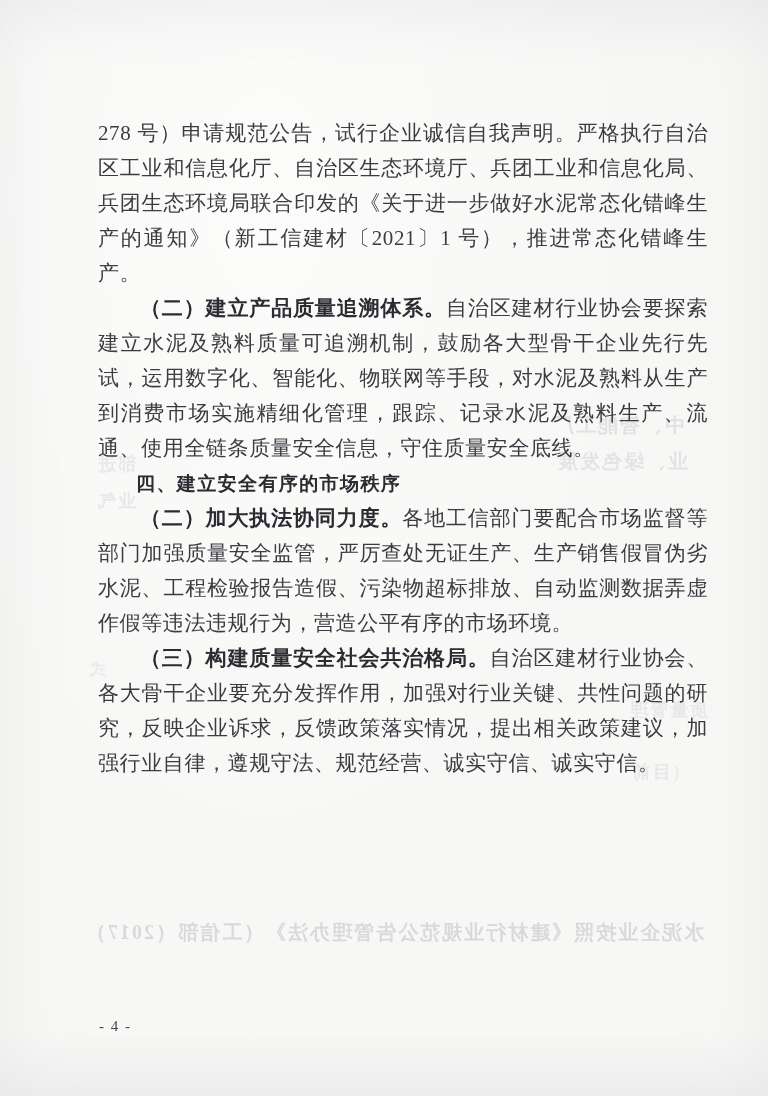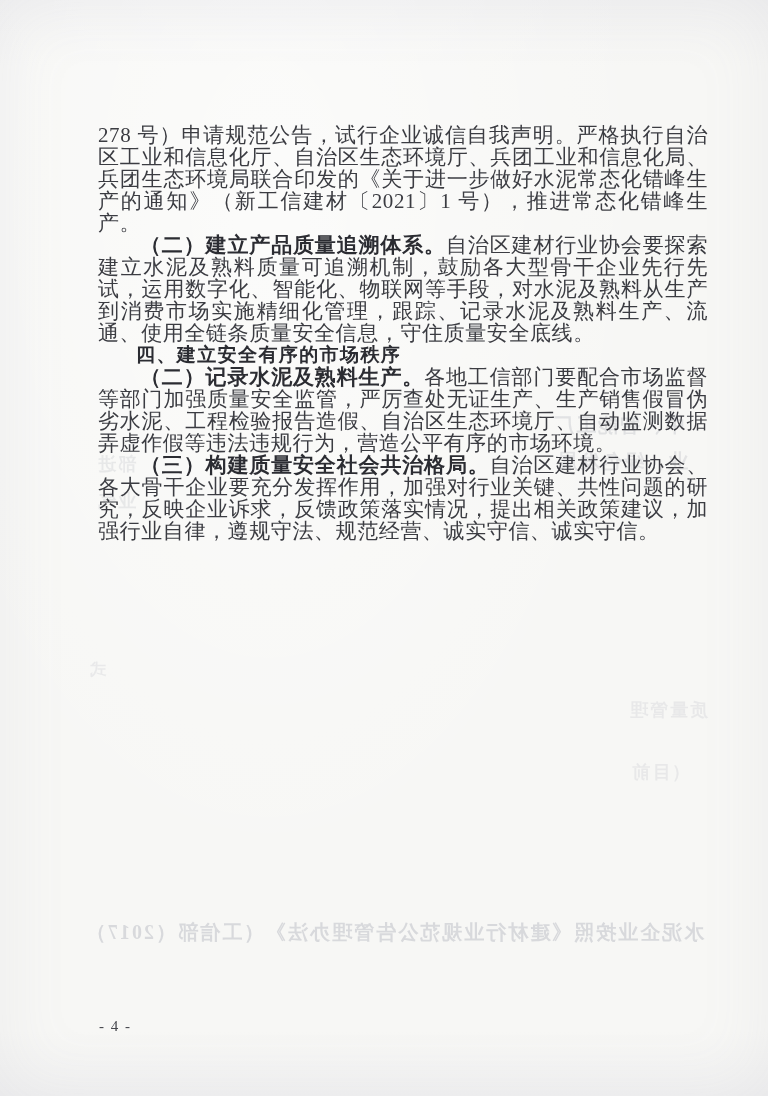--- a/index.html
+++ b/index.html
@@ -19,23 +19,23 @@
     width:768px;height:1096px;
     background:var(--paper);
     background-image:
       radial-gradient(ellipse at 35% 18%, rgba(255,255,255,0.55), rgba(255,255,255,0) 55%),
       linear-gradient(180deg, rgba(235,235,238,0.35) 0%, rgba(255,255,255,0) 6%, rgba(255,255,255,0) 94%, rgba(232,232,236,0.35) 100%);
     box-shadow:inset 0 0 70px rgba(150,152,165,0.10);
     overflow:hidden;
   }
   .text-block{
     position:absolute;
-    left:98px;top:124px;width:610px;
+    left:98px;top:116px;width:610px;
     font-size:21px;
-    line-height:22px;
+    line-height:35px;
     letter-spacing:0.6px;
     color:var(--ink);
     text-align:justify;
     text-align-last:left;
   }
   .text-block p{margin:0;padding:0;}
   .text-block p.indent{text-indent:2em;}
   .text-block b{
     font-weight:700;
     color:var(--ink-bold);
@@ -78,17 +78,17 @@
       <span class="ghost" style="left: 96px; top: 489px; font-size: 18px; opacity: 0.12;">业气</span>
       <span class="ghost" style="left: 88px; top: 660px; font-size: 16px; opacity: 0.1;">式</span>
       <span class="ghost" style="left: 628px; top: 698px; font-size: 18px; opacity: 0.1;">质量管理</span>
       <span class="ghost" style="left: 630px; top: 760px; font-size: 18px; opacity: 0.1;">（目前</span>
       <span class="ghost" style="left: 84px; top: 919px; font-size: 20px; opacity: 0.22;">水泥企业按照《建材行业规范公告管理办法》（工信部（2017）</span>
     </div>
   <main class="text-block" id="doc-body">
       <p class="body"><span>278 号）申请规范公告，试行企业诚信自我声明。严格执行自治区工业和信息化厅、自治区生态环境厅、兵团工业和信息化局、兵团生态环境局联合印发的《关于进一步做好水泥常态化错峰生产的通知》（新工信建材〔2021〕1 号），推进常态化错峰生产。</span></p>
       <p class="body indent"><b>（二）建立产品质量追溯体系。</b><span>自治区建材行业协会要探索建立水泥及熟料质量可追溯机制，鼓励各大型骨干企业先行先试，运用数字化、智能化、物联网等手段，对水泥及熟料从生产到消费市场实施精细化管理，跟踪、记录水泥及熟料生产、流通、使用全链条质量安全信息，守住质量安全底线。</span></p>
       <p class="heading indent"><b>四、建立安全有序的市场秩序</b></p>
-      <p class="body indent"><b>（二）记录水泥及熟料生产。</b><span>各地工信部门要配合市场监督等部门加强质量安全监管，严厉查处无证生产、生产销售假冒伪劣水泥、工程检验报告造假、自治区生态环境厅、自动监测数据弄虚作假等违法违规行为，营造公平有序的市场环境。</span></p>
+      <p class="body indent"><b>（二）加大执法协同力度。</b><span>各地工信部门要配合市场监督等部门加强质量安全监管，严厉查处无证生产、生产销售假冒伪劣水泥、工程检验报告造假、污染物超标排放、自动监测数据弄虚作假等违法违规行为，营造公平有序的市场环境。</span></p>
       <p class="body indent"><b>（三）构建质量安全社会共治格局。</b><span>自治区建材行业协会、各大骨干企业要充分发挥作用，加强对行业关键、共性问题的研究，反映企业诉求，反馈政策落实情况，提出相关政策建议，加强行业自律，遵规守法、规范经营、诚实守信、诚实守信。</span></p>
     </main>
   <div class="footer">- 4 -</div>
 </div>
 
 </body></html>

